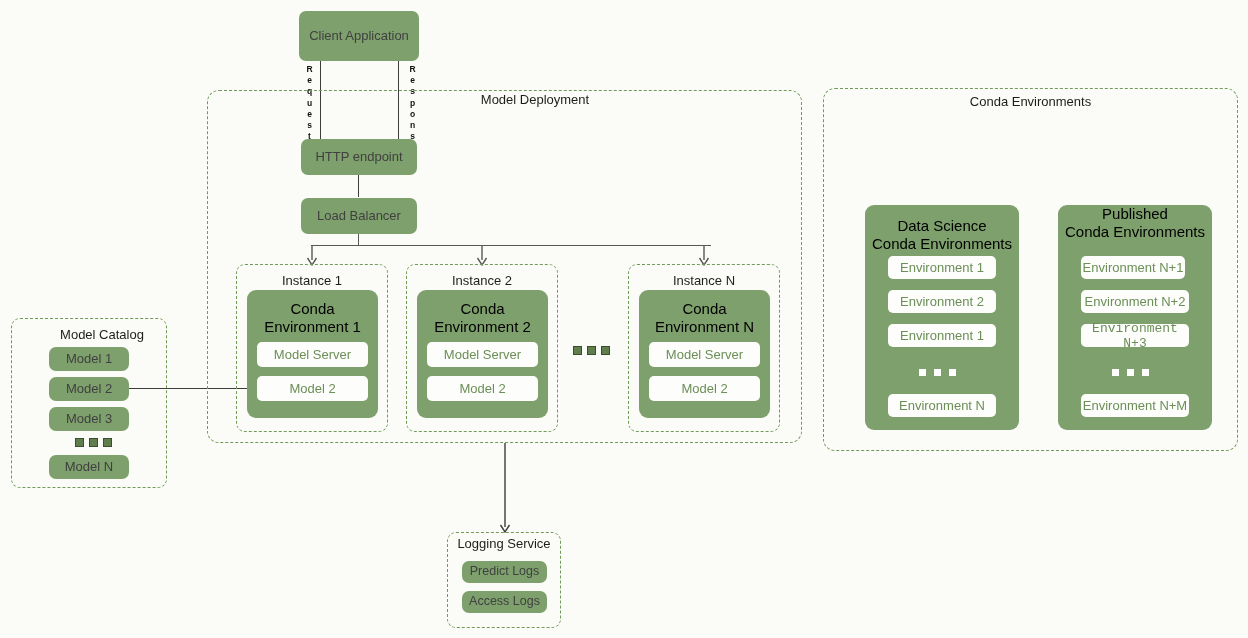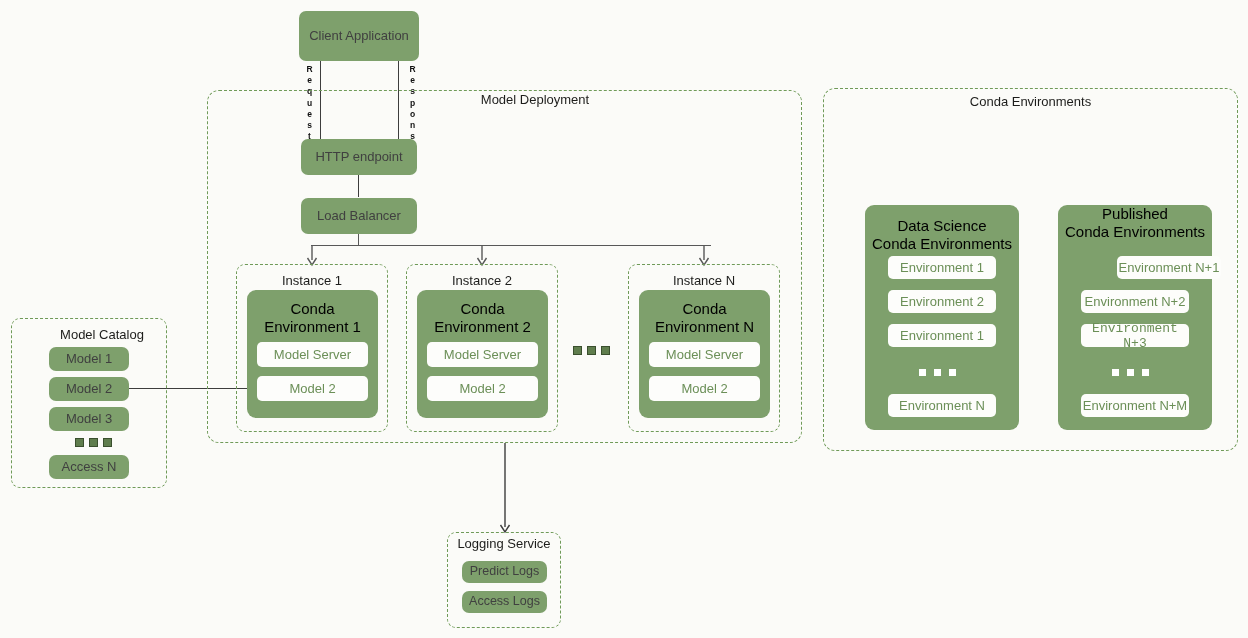--- a/index.html
+++ b/index.html
@@ -193,21 +193,21 @@
   </div>
   <div class="abs green" style="left:49px;top:407px;width:80px;height:24px;font-size:13px;">
     <span>Model 3</span>
   </div>
   <div class="abs dots-dark" style="left:75px;top:438px;">
       <i></i>
       <i></i>
       <i></i>
     </div>
   <div class="abs green" style="left:49px;top:455px;width:80px;height:24px;font-size:13px;">
-    <span>Access N</span>
+    <span>Model N</span>
   </div>
 
   <div class="abs dashed-sm" style="left:447px;top:532px;width:114px;height:96px;"></div>
   <div class="abs ttl" style="left:447px;top:536px;width:114px;">Logging Service</div>
   <div class="abs green" style="left:462px;top:561px;width:85px;height:22px;font-size:12.5px;">
     <span>Predict Logs</span>
   </div>
   <div class="abs green" style="left:462px;top:591px;width:85px;height:22px;font-size:12.5px;">
     <span>Access Logs</span>
   </div>
@@ -225,21 +225,21 @@
         <i></i>
         <i></i>
         <i></i>
       </div>
     <div class="wbox" style="position:absolute;left:23px;top:189px;width:108px;height:23px;">Environment N</div>
   </div>
 
   <div class="abs green-card" style="left:1058px;top:205px;width:154px;height:225px;">
     <div class="card-head" style="padding-top:0;">Published
 Conda Environments</div>
-    <div class="wbox" style="position:absolute;left:23px;top:51px;width:104px;height:23px;margin-left:36px;">Environment N+1</div>
+    <div class="wbox" style="position:absolute;left:23px;top:51px;width:104px;height:23px;">Environment N+1</div>
     <div class="wbox" style="position:absolute;left:23px;top:85px;width:108px;height:23px;">Environment N+2</div>
     <div class="wbox" style="position:absolute;left:23px;top:119px;width:108px;height:23px;font-family:Liberation Mono, monospace;">Environment N+3</div>
     <div class="dots-white" style="position:absolute;left:54px;top:164px;">
         <i></i>
         <i></i>
         <i></i>
       </div>
     <div class="wbox" style="position:absolute;left:23px;top:189px;width:108px;height:23px;">Environment N+M</div>
   </div>
 

